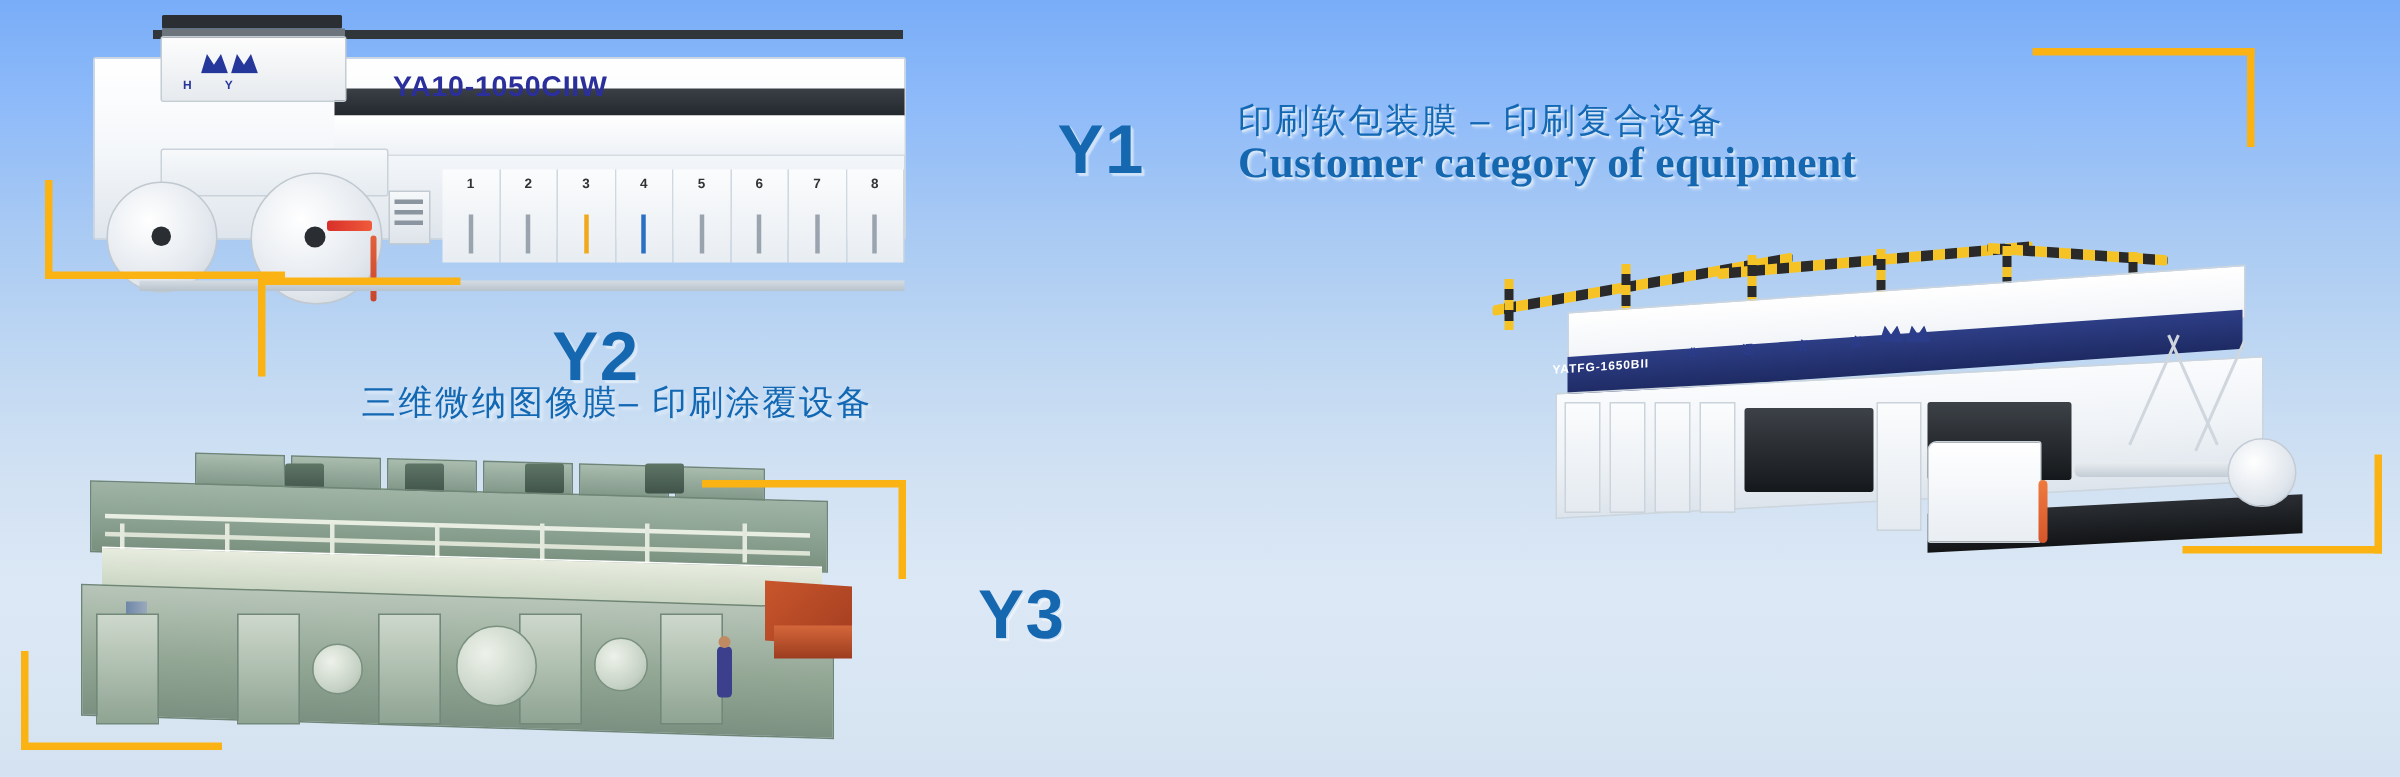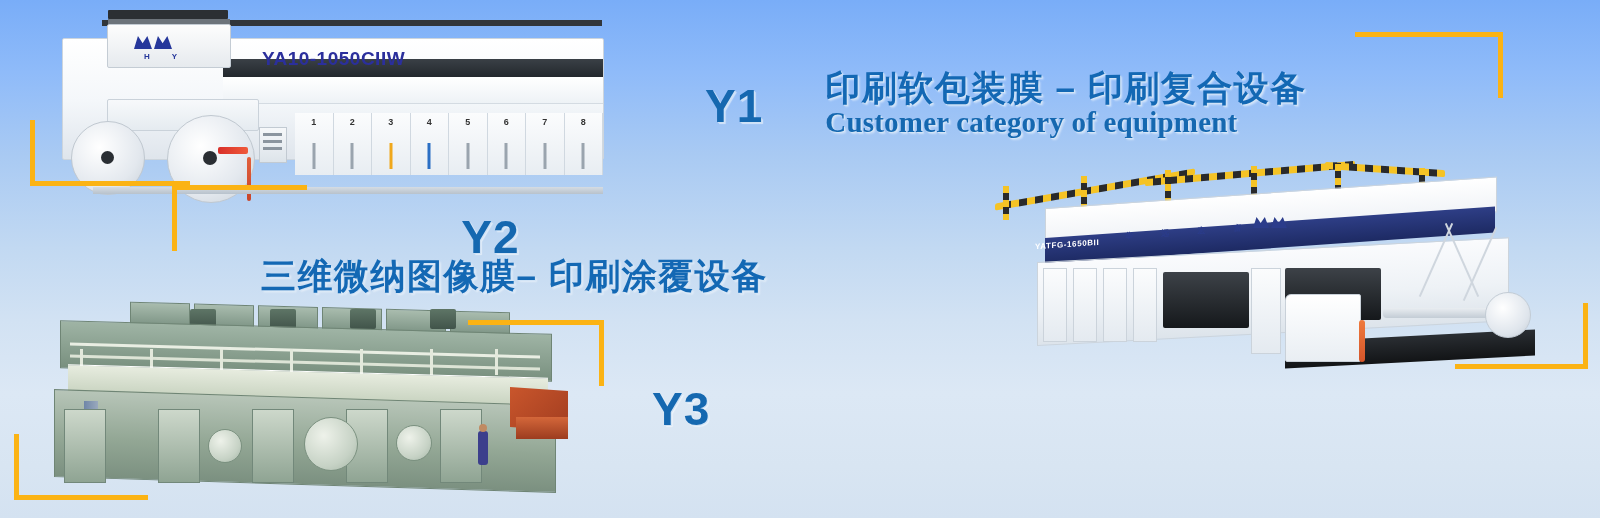--- a/index.html
+++ b/index.html
@@ -36,22 +36,22 @@
     font-weight:bold;
     font-size:46px;
     letter-spacing:1px;
     line-height:1;
     text-shadow:1px 1px 0 #cfe2f5, 2px 2px 1px rgba(255,255,255,.55);
     white-space:nowrap;
   }
   .twolines{display:flex;flex-direction:column;}
   .cn{
     color:#1368B4;
-    font-weight:bold;
-    font-size:35px;
+    font-weight:normal;
+    font-size:23px;
     line-height:1.12;
     letter-spacing:1.5px;
     white-space:nowrap;
     text-shadow:1px 1px 0 #d2e4f6, 2px 2px 2px rgba(255,255,255,.5);
   }
   .en{
     color:#1568B0;
     font-family:"Liberation Serif", serif;
     font-weight:bold;
     font-size:29px;
@@ -64,21 +64,21 @@
   
   .m1{position:absolute;left:62px;top:8px;width:540px;height:175px;}
   .m1 .top-rail{position:absolute;left:46px;top:2px;width:120px;height:9px;background:#2b2f33;border-radius:1px;}
   .m1 .top-rail2{position:absolute;left:46px;top:11px;width:122px;height:5px;background:#6d747b;}
   .m1 .hood{position:absolute;left:45px;top:16px;width:122px;height:42px;background:linear-gradient(#fdfdfd,#e6eaee);border:1px solid #c4ccd4;border-radius:2px;}
   .m1 .logo{position:absolute;left:72px;top:26px;width:46px;height:20px;}
   .m1 .logo:before,.m1 .logo:after{content:"";position:absolute;top:2px;width:18px;height:13px;background:#26379b;
     clip-path:polygon(0 100%,22% 0,48% 55%,74% 0,100% 100%);}
   .m1 .logo:before{left:0;}
   .m1 .logo:after{left:20px;}
-  .m1 .logotxt{position:absolute;left:82px;top:44px;font-size:8px;color:#26379b;font-weight:bold;letter-spacing:10px;}
+  .m1 .logotxt{position:absolute;left:60px;top:44px;font-size:8px;color:#26379b;font-weight:bold;letter-spacing:10px;}
   .m1 .deck{position:absolute;left:40px;top:12px;width:500px;height:6px;background:#31363b;}
   .m1 .body{position:absolute;left:0px;top:30px;width:540px;height:120px;background:linear-gradient(180deg,#ffffff 0%,#f4f7fa 52%,#dfe5ec 100%);border:1px solid #cdd5dd;border-radius:2px;}
   .m1 .bodytop{position:absolute;left:160px;top:20px;width:380px;height:18px;background:linear-gradient(#3a4046,#23282d);}
   .m1 .lblband{position:absolute;left:160px;top:38px;width:380px;height:26px;background:linear-gradient(#ffffff,#eef2f6);border-bottom:1px solid #d4dbe2;}
   .m1 .model{position:absolute;left:200px;top:40px;font:bold 19px "Liberation Sans",sans-serif;color:#2b2f9c;letter-spacing:.5px;}
   .m1 .unitrow{position:absolute;left:232px;top:74px;width:308px;height:62px;display:flex;}
   .m1 .unit{flex:1;border-right:1px solid #d0d8e0;position:relative;background:linear-gradient(180deg,#fbfcfd,#e8edf2);}
   .m1 .unit span{position:absolute;top:4px;left:50%;transform:translateX(-50%);font-size:9px;color:#333;font-weight:bold;}
   .m1 .unit:after{content:"";position:absolute;left:50%;transform:translateX(-50%);bottom:6px;width:3px;height:26px;background:#9aa4ae;}
   .m1 .unitA:after{background:#f0a81c;}
@@ -314,21 +314,21 @@
   <div class="txtgrp" style="left:705px;top:72px;">
     <div class="ycode">Y1</div>
     <div class="twolines" style="margin-left:62px;margin-top:-4px;">
       <div class="cn">印刷软包装膜 – 印刷复合设备</div>
       <div class="en">Customer category of equipment</div>
     </div>
   </div>
 
   <div class="txtgrp" style="left:213px;top:214px;flex-direction:column;">
     <div class="ycode">Y2</div>
-    <div class="twolines" style="margin-left:48px;margin-top:-4px;">
+    <div class="twolines" style="margin-left:28px;margin-top:-4px;">
       <div class="cn">三维微纳图像膜– 印刷涂覆设备</div>
     </div>
   </div>
 
   <div class="txtgrp" style="left:652px;top:386px;">
     <div class="ycode">Y3</div>
   </div>
 
 </div>
 

